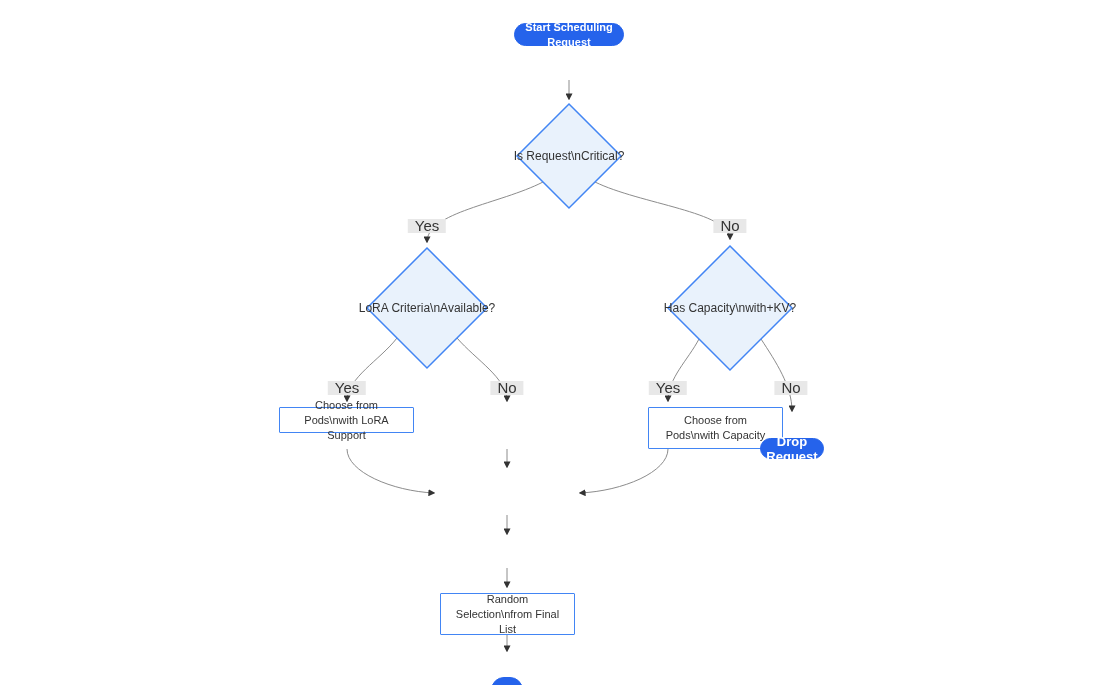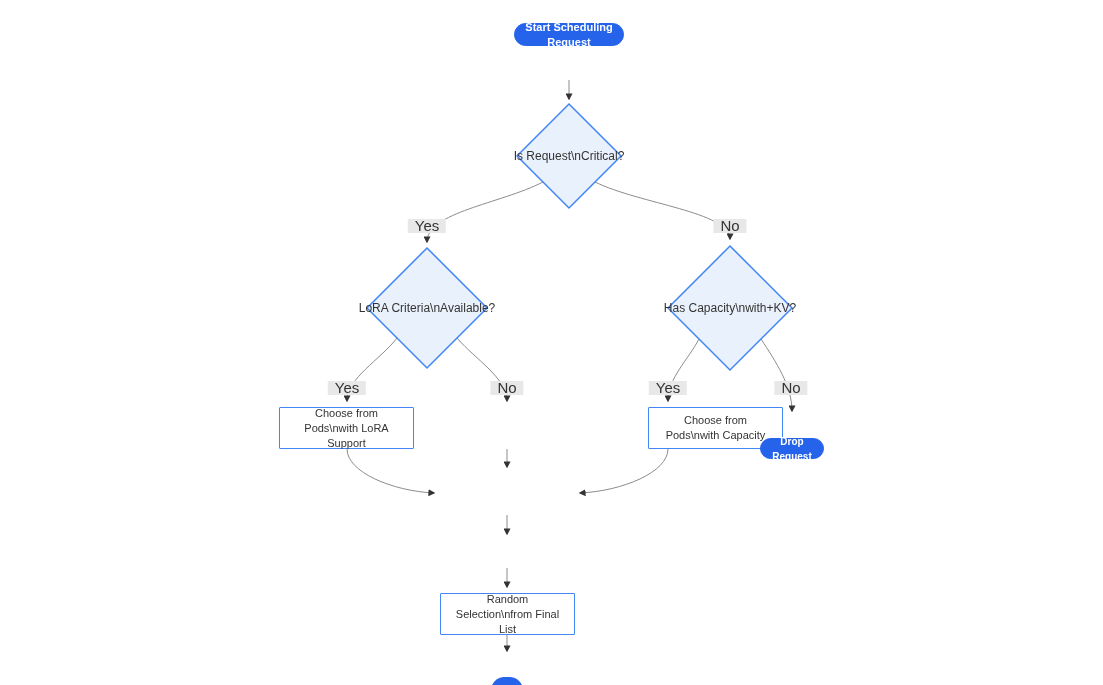--- a/index.html
+++ b/index.html
@@ -89,27 +89,27 @@
 
   <div class="node stadium" style="left:514px; top:3px; width:110px; height:23px; border-radius:12px;">
     <span>Start Scheduling Request</span>
   </div>
 
 
   <div class="diamond-label" style="left:569px; top:156px;">Is Request\nCritical?</div>
   <div class="diamond-label" style="left:427px; top:308px;">LoRA Criteria\nAvailable?</div>
   <div class="diamond-label" style="left:730px; top:308px;">Has Capacity\nwith+KV?</div>
 
-  <div class="node rect" style="left:279px; top:407px; width:135px; height:42px;">
+  <div class="node rect" style="left:279px; top:407px; width:135px; height:26px;">
     <span>Choose from Pods\nwith LoRA Support</span>
   </div>
   <div class="node rect" style="left:600px; top:407px; width:135px; height:42px;margin-left:48px;">
     <span>Choose from Pods\nwith Capacity</span>
   </div>
-  <div class="node stadium" style="left:760px; top:418px; width:64px; height:21px; border-radius:11px; font-size:10px;">
+  <div class="node stadium" style="left:760px; top:418px; width:64px; height:21px; border-radius:11px; font-size:13px;">
     <span>Drop Request</span>
   </div>
 
   <div class="node rect" style="left:440px; top:593px; width:135px; height:42px;">
     <span>Random Selection\nfrom Final List</span>
   </div>
   <div class="node stadium" style="left:491px; top:657px; width:32px; height:26px; border-radius:13px;">
     <span>End</span>
   </div>
 

